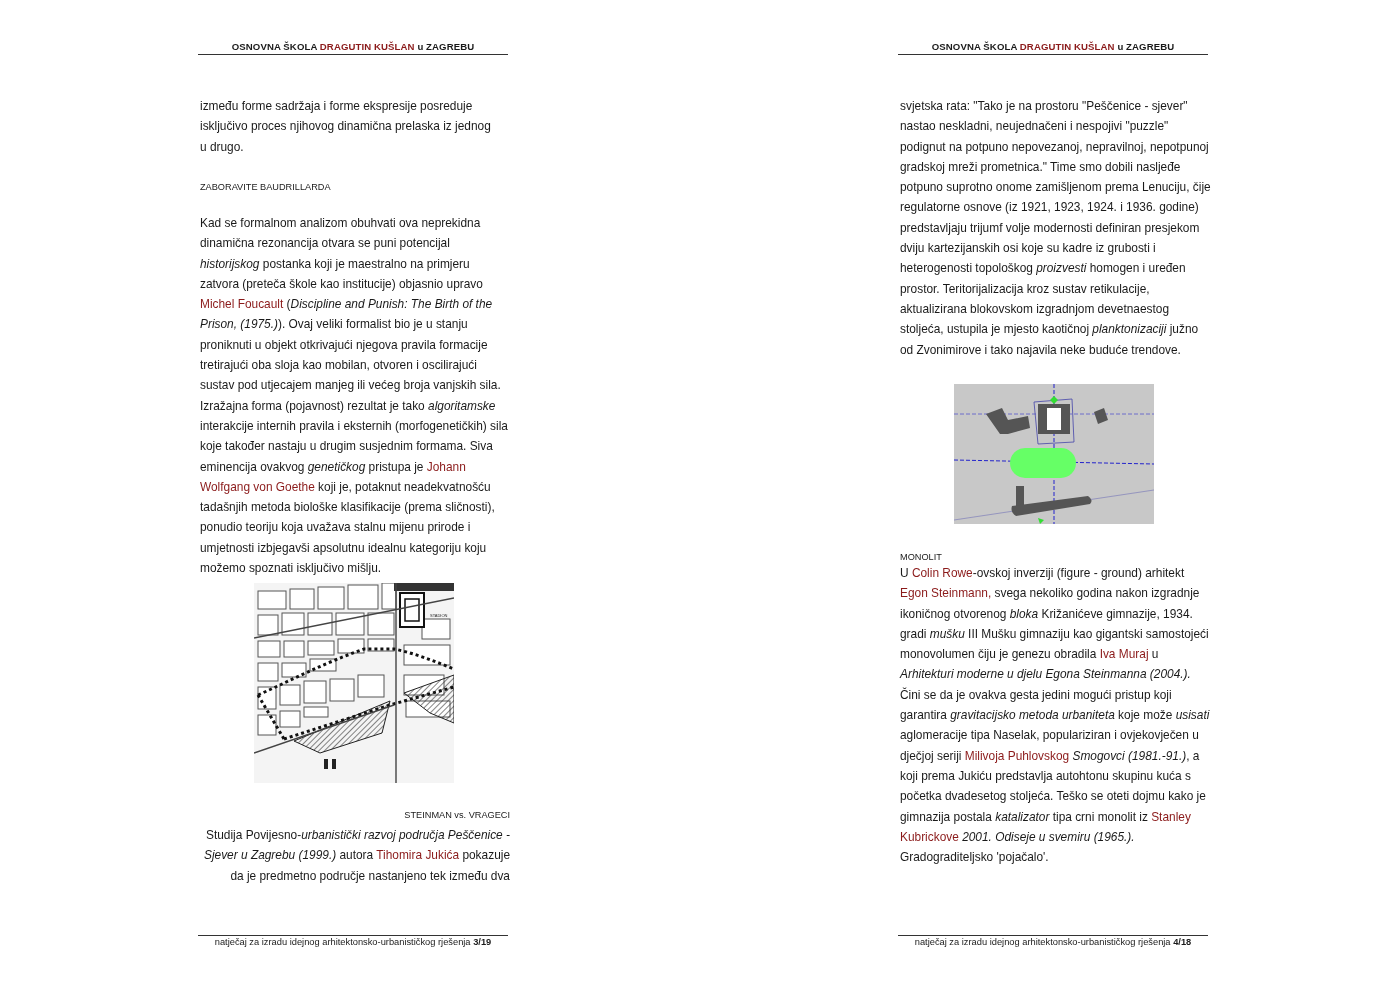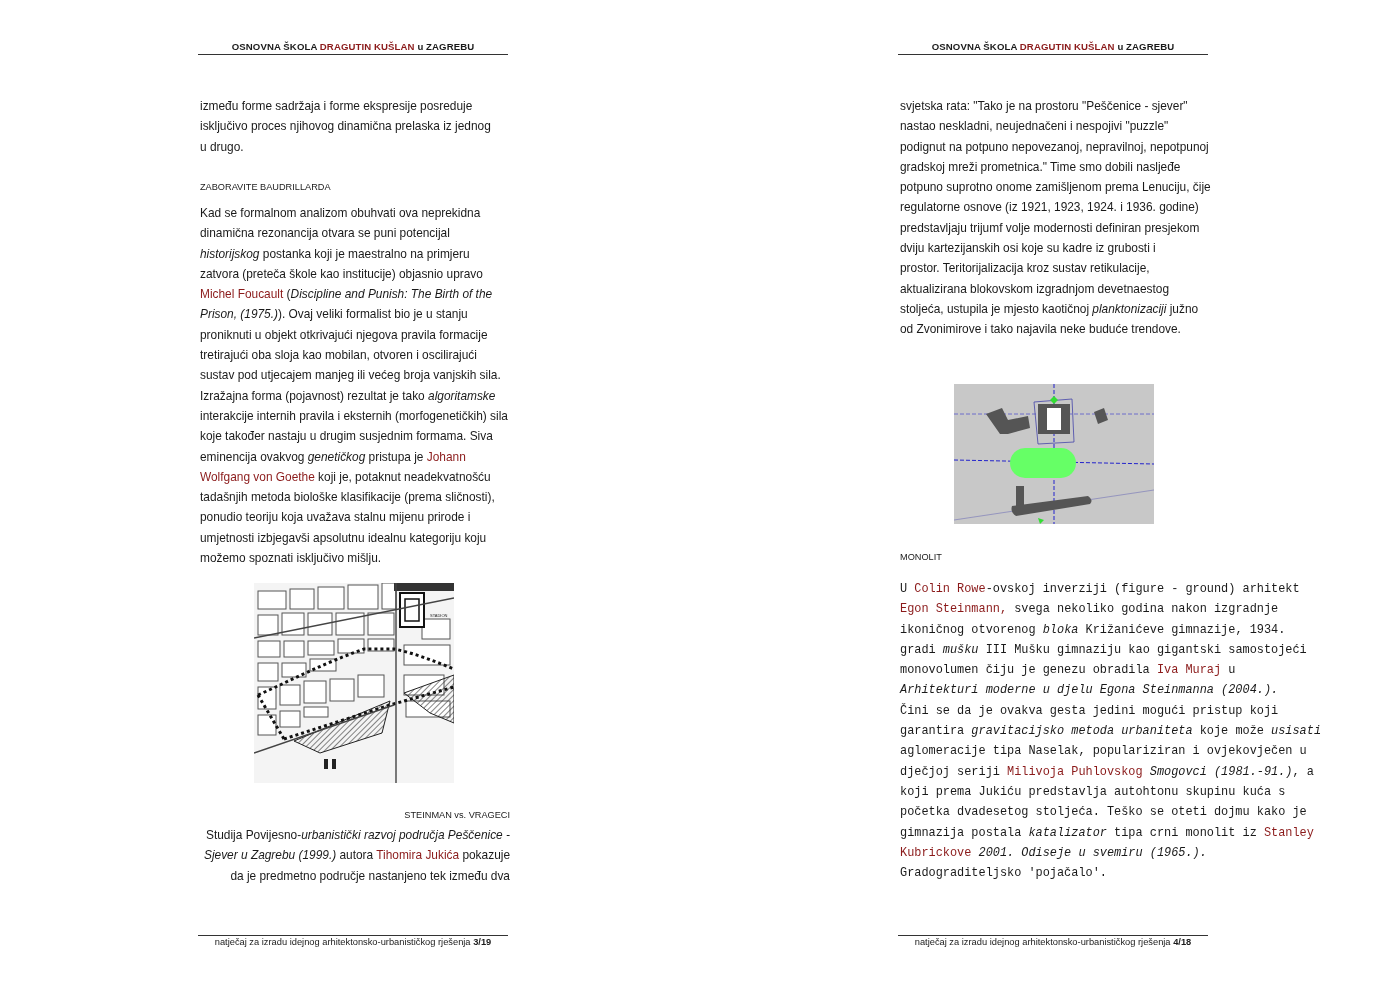--- a/index.html
+++ b/index.html
@@ -32,21 +32,21 @@
   <div class="header-rule"></div>
 
   <div class="content" style="top:96px;">
     <span class="line">između forme sadržaja i forme ekspresije posreduje</span>
     <span class="line">isključivo proces njihovog dinamična prelaska iz jednog</span>
     <span class="line">u drugo.</span>
   </div>
 
   <div class="content" style="top:181px;">
     <p class="heading">ZABORAVITE BAUDRILLARDA</p>
-    <div style="margin-top:10px;">
+    <div style="margin-top:20px;">
       <span class="line">Kad se formalnom analizom obuhvati ova neprekidna</span>
       <span class="line">dinamična rezonancija otvara se puni potencijal</span>
       <span class="line"><em>historijskog</em><span> postanka koji je maestralno na primjeru</span></span>
       <span class="line">zatvora (preteča škole kao institucije) objasnio upravo</span>
       <span class="line"><span class="red">Michel Foucault</span><span> (</span><em>Discipline and Punish: The Birth of the</em></span>
       <span class="line"><em>Prison, (1975.)</em><span>). Ovaj veliki formalist bio je u stanju</span></span>
       <span class="line">proniknuti u objekt otkrivajući njegova pravila formacije</span>
       <span class="line">tretirajući oba sloja kao mobilan, otvoren i oscilirajući</span>
       <span class="line">sustav pod utjecajem manjeg ili većeg broja vanjskih sila.</span>
       <span class="line"><span>Izražajna forma (pojavnost) rezultat je tako </span><em>algoritamske</em></span>
@@ -149,20 +149,21 @@
 
   <div class="content" style="top:96px;">
     <span class="line">svjetska rata: "Tako je na prostoru "Peščenice - sjever"</span>
     <span class="line">nastao neskladni, neujednačeni i nespojivi "puzzle"</span>
     <span class="line">podignut na potpuno nepovezanoj, nepravilnoj, nepotpunoj</span>
     <span class="line">gradskoj mreži prometnica." Time smo dobili nasljeđe</span>
     <span class="line">potpuno suprotno onome zamišljenom prema Lenuciju, čije</span>
     <span class="line">regulatorne osnove (iz 1921, 1923, 1924. i 1936. godine)</span>
     <span class="line">predstavljaju trijumf volje modernosti definiran presjekom</span>
     <span class="line">dviju kartezijanskih osi koje su kadre iz grubosti i</span>
+    <span class="line"><span>heterogenosti topološkog </span><em>proizvesti</em><span> homogen i uređen</span></span>
     <span class="line">prostor. Teritorijalizacija kroz sustav retikulacije,</span>
     <span class="line">aktualizirana blokovskom izgradnjom devetnaestog</span>
     <span class="line"><span>stoljeća, ustupila je mjesto kaotičnoj </span><em>planktonizaciji</em><span> južno</span></span>
     <span class="line">od Zvonimirove i tako najavila neke buduće trendove.</span>
   </div>
 
   <div class="figure" style="left:56px; top:384px; width:200px; height:140px;">
     <svg width="200" height="140" viewBox="0 0 200 140">
       <rect x="0" y="0" width="200" height="140" fill="#c8c8c8"></rect>
 
@@ -181,21 +182,21 @@
       <path d="M58,122 L134,112 Q140,116 136,120 L62,132 Q56,128 58,122 Z" fill="#555"></path>
 
       <rect x="56" y="64" width="66" height="30" rx="15" fill="#66ff66"></rect>
       <polygon points="100,12 104,16 100,20 96,16" fill="#33dd33"></polygon>
       <polygon points="84,134 90,136 86,140" fill="#33dd33"></polygon>
     </svg>
   </div>
 
   <div class="content" style="top:551px;">
     <p class="heading">MONOLIT</p>
-    <div style="margin-top:16px;font-family:Liberation Mono, monospace;">
+    <div style="margin-top:0;">
       <span class="line"><span>U </span><span class="red">Colin Rowe</span><span>-ovskoj inverziji (figure - ground) arhitekt</span></span>
       <span class="line"><span class="red">Egon Steinmann,</span><span> svega nekoliko godina nakon izgradnje</span></span>
       <span class="line"><span>ikoničnog otvorenog </span><em>bloka</em><span> Križanićeve gimnazije, 1934.</span></span>
       <span class="line"><span>gradi </span><em>mušku</em><span> III Mušku gimnaziju kao gigantski samostojeći</span></span>
       <span class="line"><span>monovolumen čiju je genezu obradila </span><span class="red">Iva Muraj</span><span> u</span></span>
       <span class="line"><em>Arhitekturi moderne u djelu Egona Steinmanna (2004.).</em></span>
       <span class="line">Čini se da je ovakva gesta jedini mogući pristup koji</span>
       <span class="line"><span>garantira </span><em>gravitacijsko metoda urbaniteta</em><span> koje može </span><em>usisati</em></span>
       <span class="line">aglomeracije tipa Naselak, populariziran i ovjekovječen u</span>
       <span class="line"><span>dječjoj seriji </span><span class="red">Milivoja Puhlovskog</span><em> Smogovci (1981.-91.)</em><span>, a</span></span>

